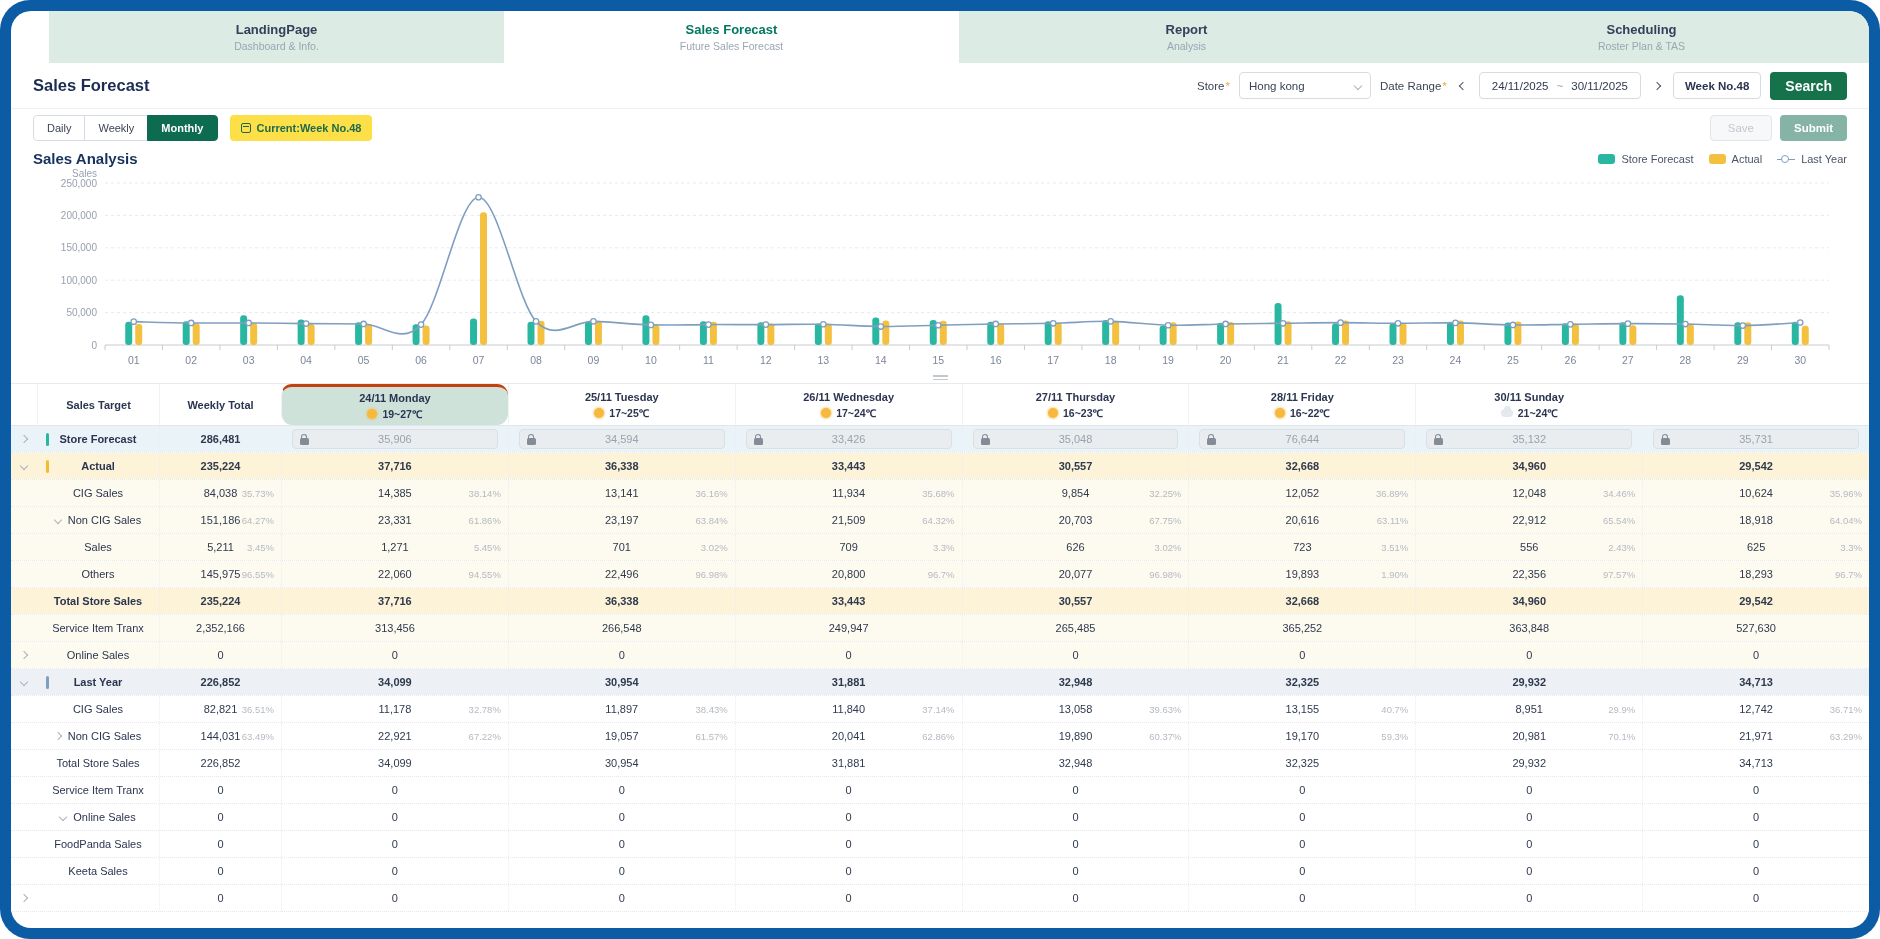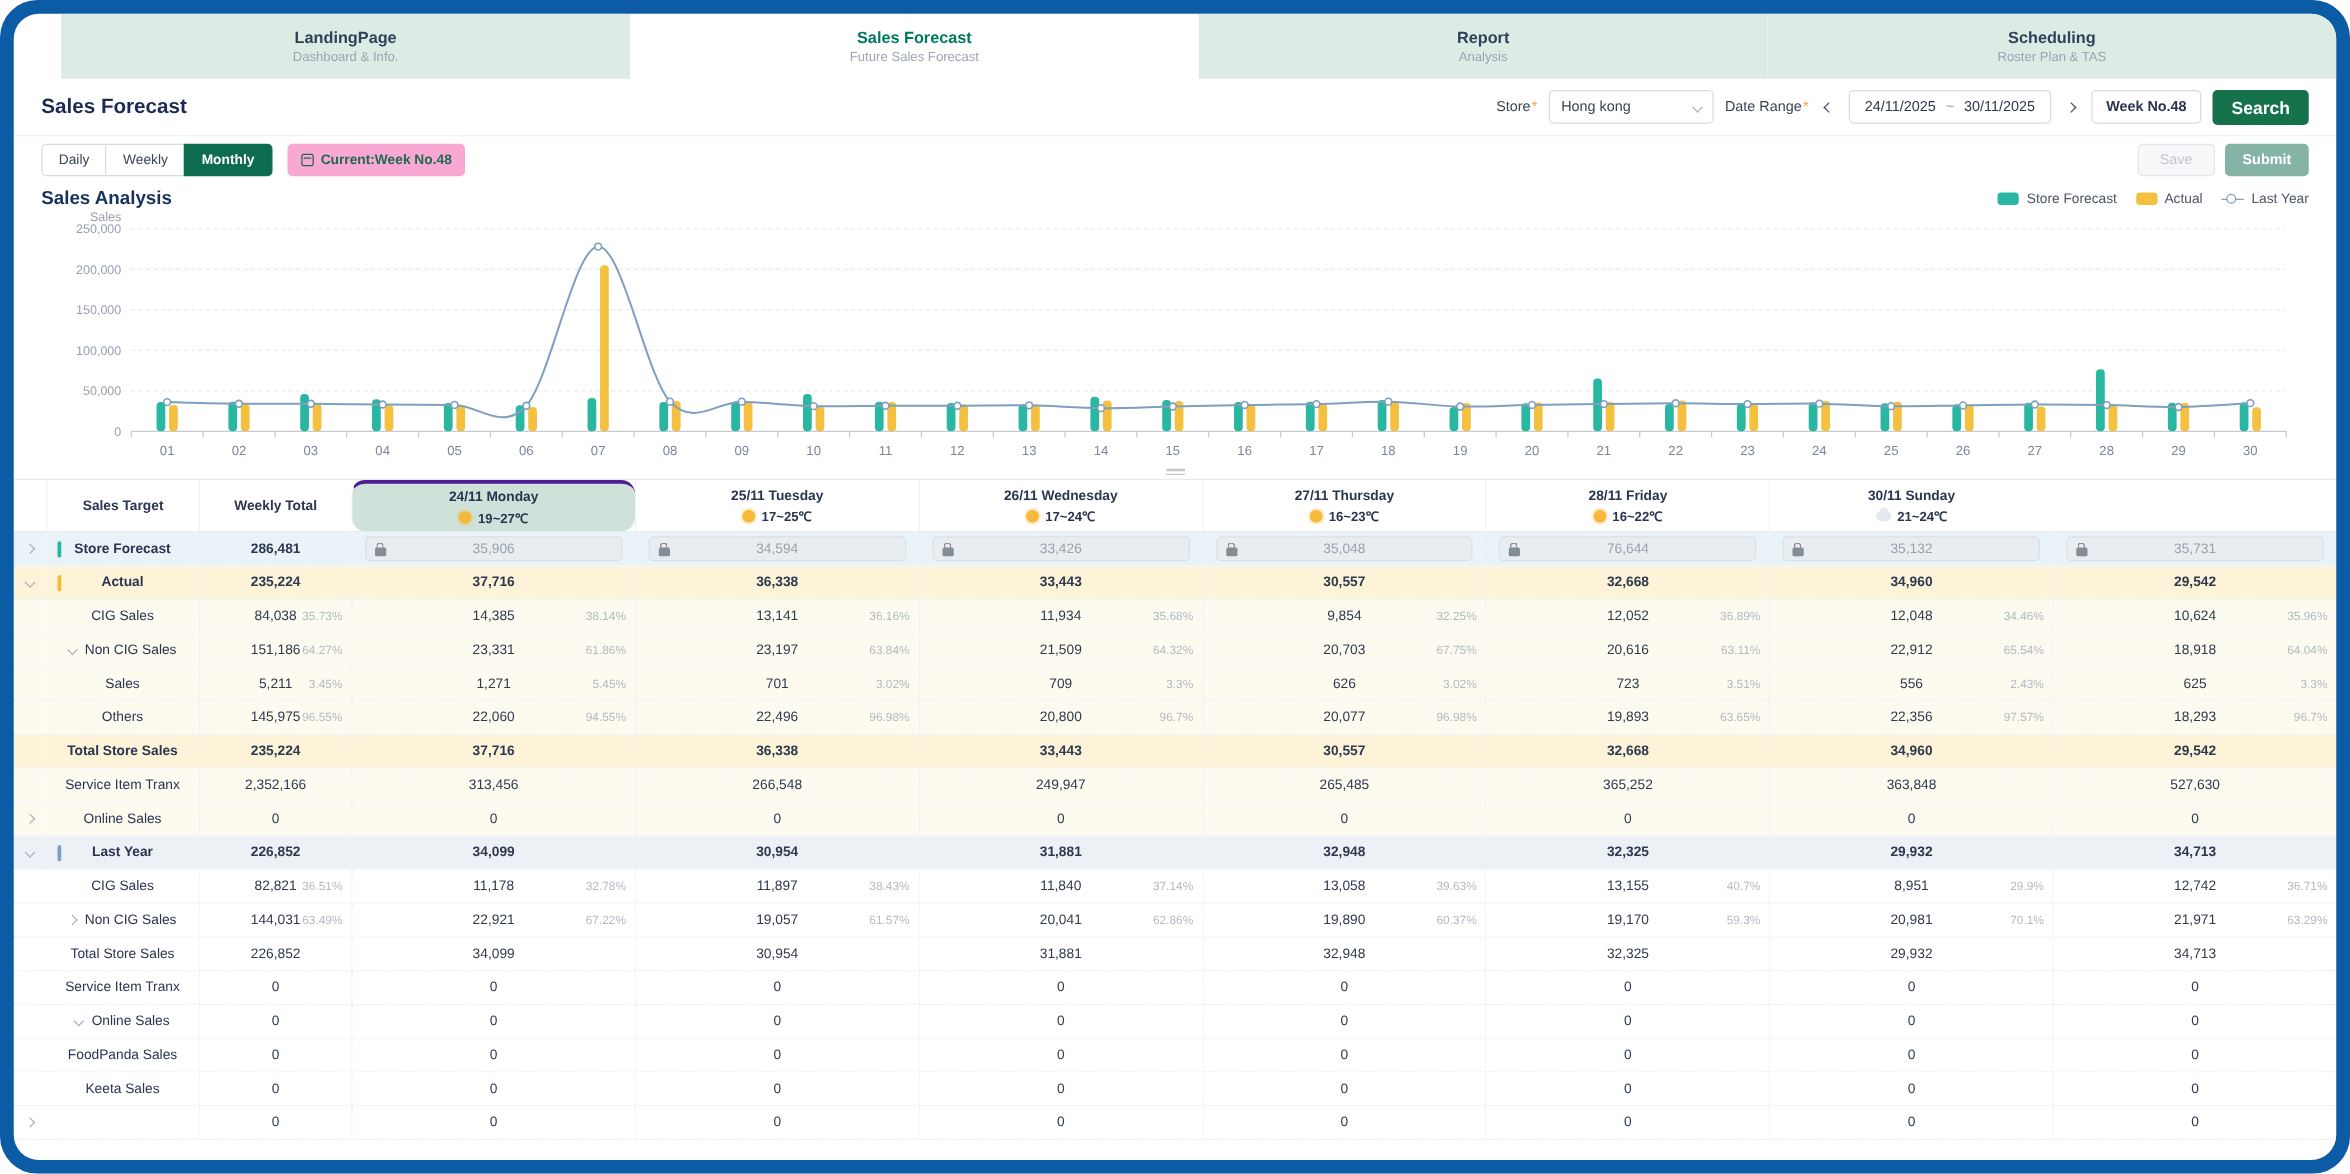--- a/index.html
+++ b/index.html
@@ -34,21 +34,21 @@
   .chev.dark { border-color: #4a5568; }
 
   
   .toolbar { display: flex; align-items: center; gap: 12px; padding: 6px 22px 7px; flex: none; }
   .seg { display: flex; }
   .seg-btn { height: 26px; padding: 0 13px; border: 1px solid #d8dce2; background: #fff; font-size: 11px; color: #3c4454; display: flex; align-items: center; cursor: pointer; font-family: inherit; }
   .seg-btn + .seg-btn { margin-left: -1px; }
   .seg-btn:first-child { border-radius: 4px 0 0 4px; }
   .seg-btn:last-child { border-radius: 0 4px 4px 0; }
   .seg-btn.active { background: #0d6b50; border-color: #0d6b50; color: #fff; font-weight: bold; z-index: 1; }
-  .badge { height: 26px; background: #f9a8d4; color: #1d6a4e; border-radius: 4px; display: flex; align-items: center; gap: 6px; padding: 0 11px; font-size: 11px; font-weight: bold; }
+  .badge { height: 26px; background: #fde047; color: #1d6a4e; border-radius: 4px; display: flex; align-items: center; gap: 6px; padding: 0 11px; font-size: 11px; font-weight: bold; }
   .cal { width: 10px; height: 10px; border: 1.3px solid #1d6a4e; border-radius: 2px; position: relative; }
   .cal::before { content: ""; position: absolute; left: 1px; right: 1px; top: 2px; height: 1.3px; background: #1d6a4e; }
   .tb-right { margin-left: auto; display: flex; gap: 8px; }
   .btn-save { height: 26px; padding: 0 17px; border: 1px solid #e2e5e9; border-radius: 4px; background: #f7f8f9; color: #c2c7cd; font-size: 11.5px; font-family: inherit; }
   .btn-submit { height: 26px; padding: 0 14px; border: none; border-radius: 4px; background: #85b4a6; color: #fff; font-size: 11.5px; font-weight: bold; font-family: inherit; }
 
   
   .chart-wrap { padding: 2px 22px 0; flex: none; }
   .chart-head { display: flex; align-items: flex-start; }
   .chart-title { font-size: 15px; font-weight: bold; color: #16325c; }
@@ -61,21 +61,21 @@
   .drag-handle { width: 15px; margin: 0 auto; display: flex; flex-direction: column; gap: 2px; padding: 2px 0 3px; cursor: row-resize; }
   .drag-handle i { height: 1.5px; background: #c3c8cf; display: block; }
 
   
   .table { flex: 1; overflow: hidden; border-top: 1px solid #e8eaee; display: flex; flex-direction: column; }
   .t-head, .t-row { display: grid; grid-template-columns: 26px 122px 122px repeat(7, 1fr); }
   .t-head { height: 42px; border-bottom: 1px solid #e2e5ea; flex: none; }
   .h-cell { display: flex; align-items: center; justify-content: center; font-size: 11px; font-weight: bold; color: #2b3550; border-left: 1px solid #f0f2f4; }
   .h-cell:first-child { border-left: none; }
   .h-day { flex-direction: column; gap: 3px; padding-top: 2px; }
-  .h-day.highlight { background: #cfe2da; border-top: 3px solid #4c1d95; padding-top: 0; border-radius: 11px; }
+  .h-day.highlight { background: #cfe2da; border-top: 3px solid #c2410c; padding-top: 0; border-radius: 11px; }
   .h-temp { display: flex; align-items: center; gap: 5px; font-size: 10.5px; font-weight: bold; color: #2b3550; }
   .sun { width: 10px; height: 10px; border-radius: 50%; background: #f6b93d; box-shadow: 0 0 2px 1px rgba(246,185,61,.55); }
   .cloud { width: 12px; height: 8px; border-radius: 5px; background: #e3e9ef; position: relative; }
   .cloud::before { content: ""; position: absolute; width: 7px; height: 7px; border-radius: 50%; background: #e3e9ef; top: -3px; left: 3px; }
 
   .t-row { height: 27px; border-bottom: 1px dotted #e6e8ec; flex: none; }
   .bg-blue { background: #e9f3f8; } .bg-yellow { background: #fcf3d9; } .bg-cream { background: #fdfaf0; }
   .bg-gray { background: #edf1f6; } .bg-white { background: #fff; }
   .c0 { display: flex; align-items: center; justify-content: center; }
   .label-cell { position: relative; display: flex; align-items: center; justify-content: center; font-size: 11px; color: #2b3550; }
@@ -608,21 +608,21 @@
             <div class="num-cell bg-cream">
               <span>20,800</span>
               <span class="pct">96.7%</span>
             </div>
             <div class="num-cell bg-cream">
               <span>20,077</span>
               <span class="pct">96.98%</span>
             </div>
             <div class="num-cell bg-cream">
               <span>19,893</span>
-              <span class="pct">63.65%</span>
+              <span class="pct">1.90%</span>
             </div>
             <div class="num-cell bg-cream">
               <span>22,356</span>
               <span class="pct">97.57%</span>
             </div>
             <div class="num-cell bg-cream">
               <span>18,293</span>
               <span class="pct">96.7%</span>
             </div>
           </div>

